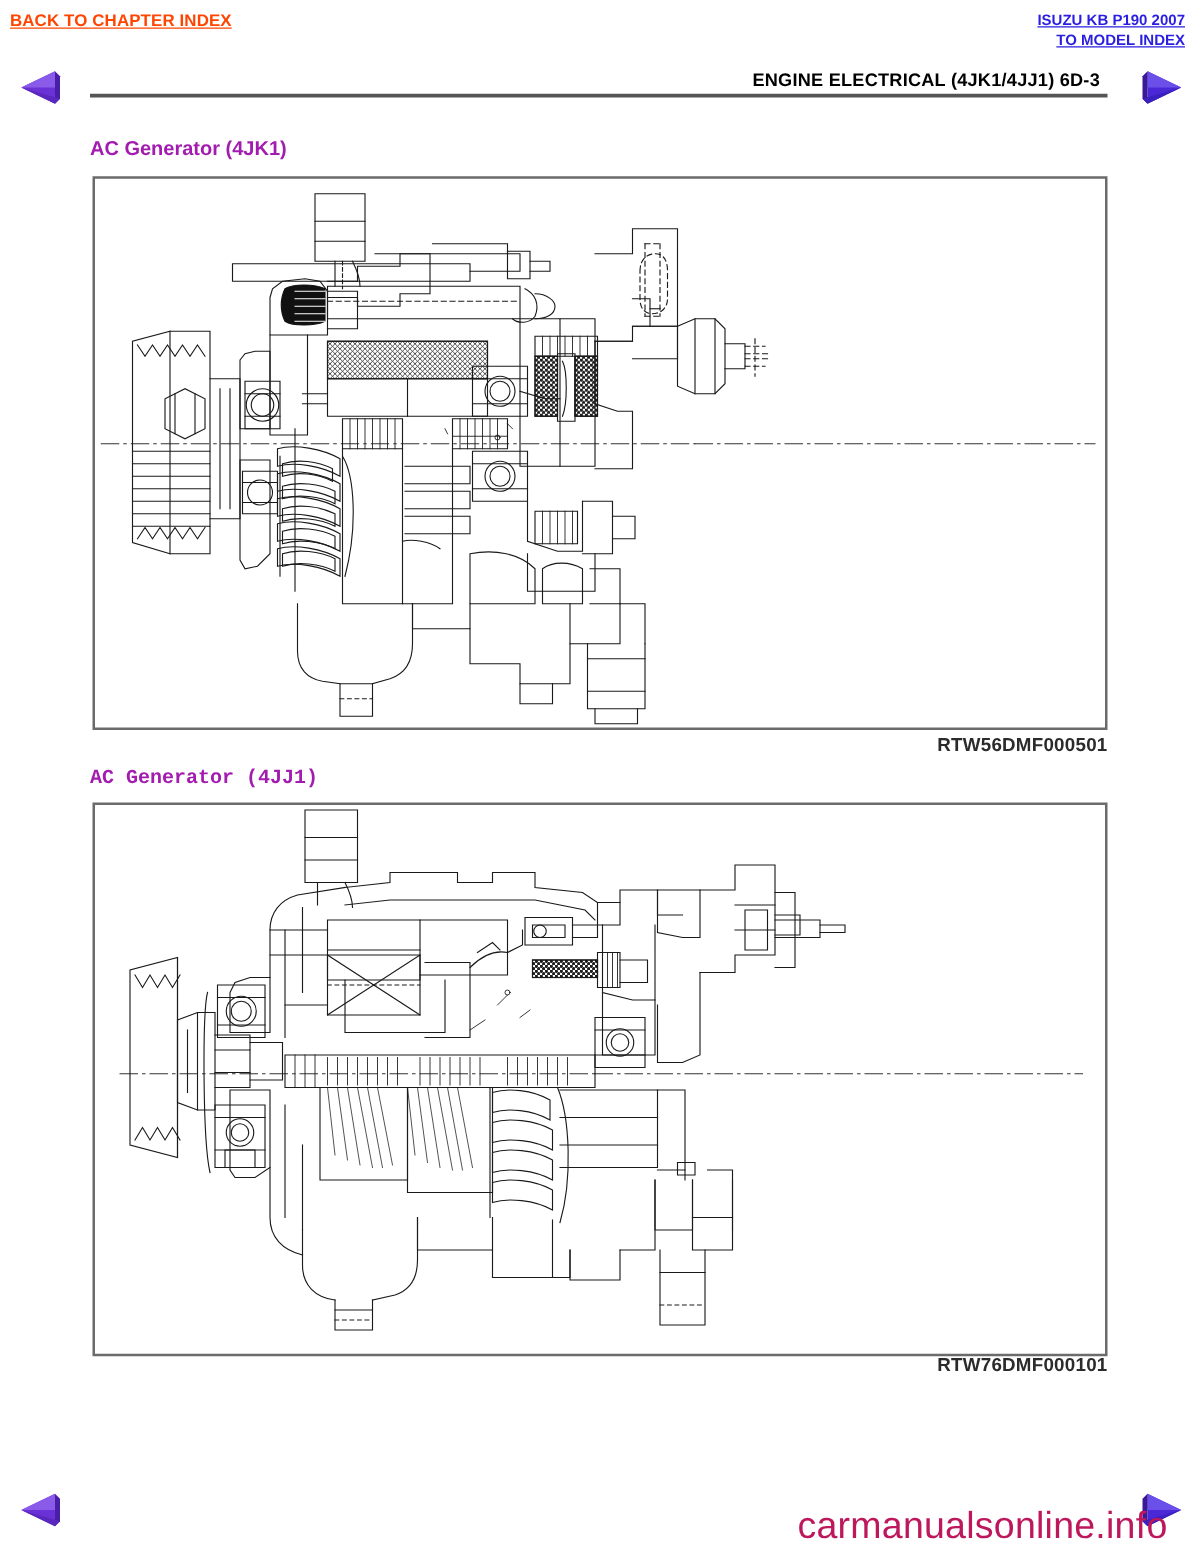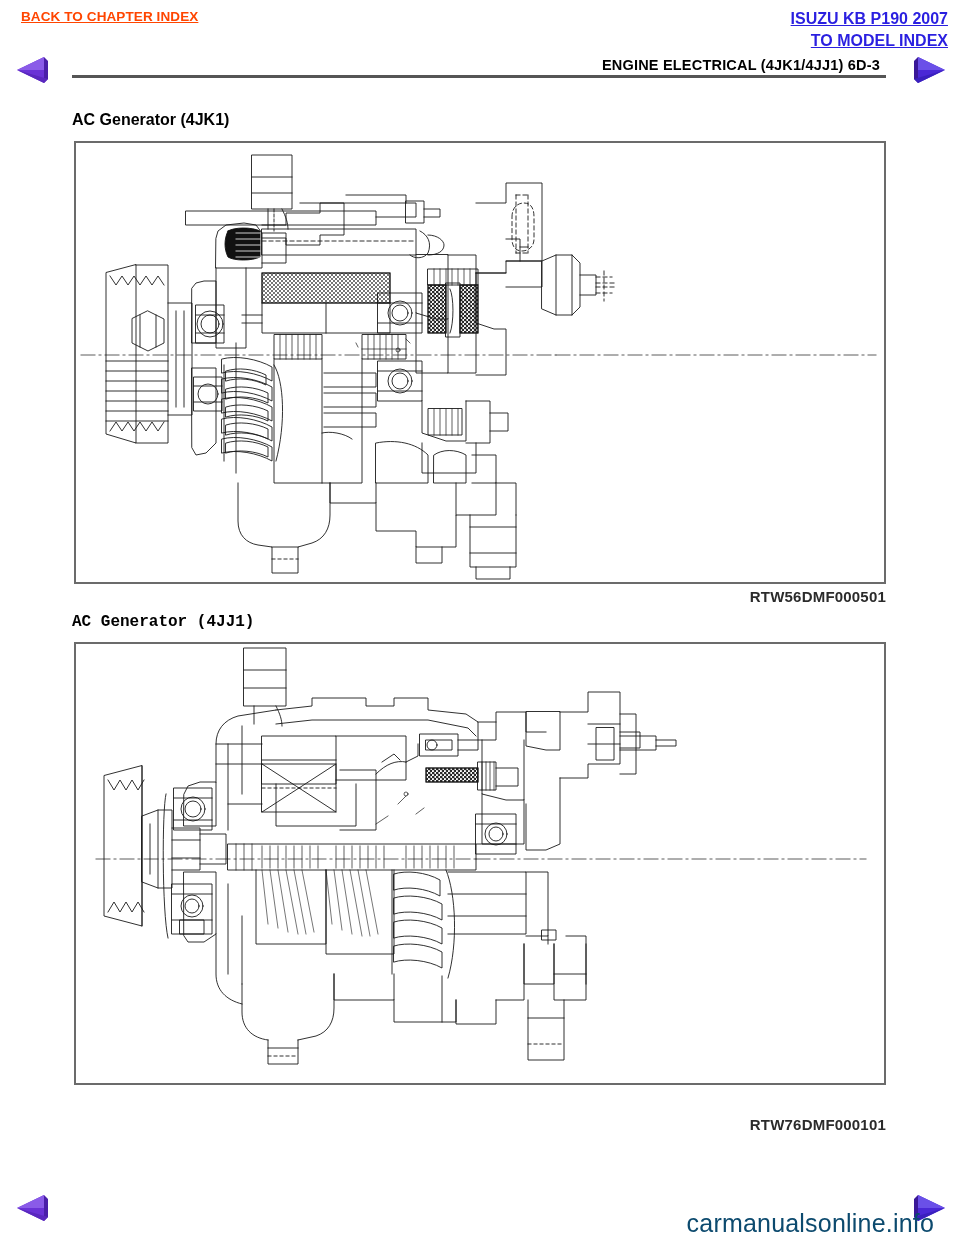--- a/index.html
+++ b/index.html
@@ -13,37 +13,37 @@
     height: 1242px;
     position: relative;
     background: #ffffff;
     font-family: "Liberation Sans", sans-serif;
     overflow: hidden;
   }
 
   
   .nav-back-link {
     position: absolute;
-    left: 21px;
+    left: 8px;
     top: 9px;
     font-size: 13.5px;
     font-weight: bold;
     letter-spacing: 0.1px;
     color: #FF4500;
     white-space: nowrap;
   }
   .nav-right-block {
     position: absolute;
     right: 12px;
     top: 8px;
     text-align: right;
     line-height: 1.35;
   }
   .nav-right-block .nav-line {
-    font-size: 16px;
+    font-size: 12px;
     font-weight: bold;
     color: #2A1FE0;
     white-space: nowrap;
     display: block;
   }
 
   
   .header-rule {
     position: absolute;
     left: 72px;
@@ -75,21 +75,21 @@
   .arrow-top-right { left: 908px; top: 54px; }
   .arrow-bottom-left { left: 14px; top: 1192px; }
   .arrow-bottom-right { left: 908px; top: 1192px; }
 
   
   .section-heading {
     position: absolute;
     left: 72px;
     font-size: 16px;
     font-weight: bold;
-    color: #000000;
+    color: #a21caf;
     white-space: nowrap;
   }
   #heading-1 { top: 111px; }
   #heading-2 { top: 613px; font-family: Liberation Mono, monospace; }
 
   
   .figure-frame {
     position: absolute;
     left: 74px;
     width: 812px;
@@ -104,29 +104,29 @@
   .figure-caption {
     position: absolute;
     right: 74px;
     font-size: 15px;
     font-weight: bold;
     color: #2b2b2b;
     letter-spacing: 0.2px;
     white-space: nowrap;
   }
   #caption-1 { top: 588px; }
-  #caption-2 { top: 1116px; }
+  #caption-2 { top: 1084px; }
 
   
   .footer-watermark {
     position: absolute;
     right: 26px;
     bottom: 4px;
-    font-size: 25px;
-    color: #0c4a6e;
+    font-size: 30px;
+    color: #be185d;
     white-space: nowrap;
     letter-spacing: 0.2px;
   }
 </style>
 </head>
 <body>
 
 <a href="#" class="nav-back-link">BACK TO CHAPTER INDEX</a>
 
 <div class="nav-right-block">

